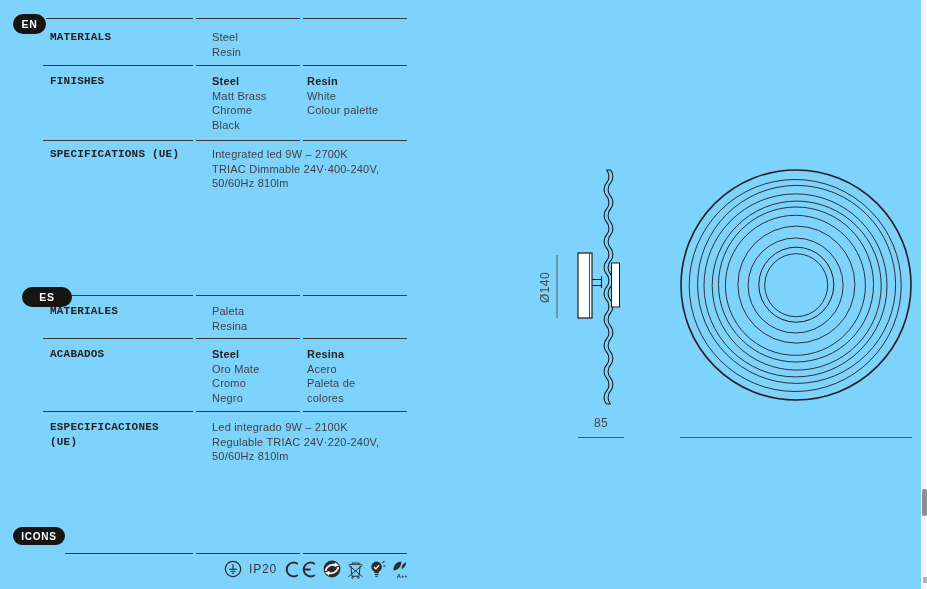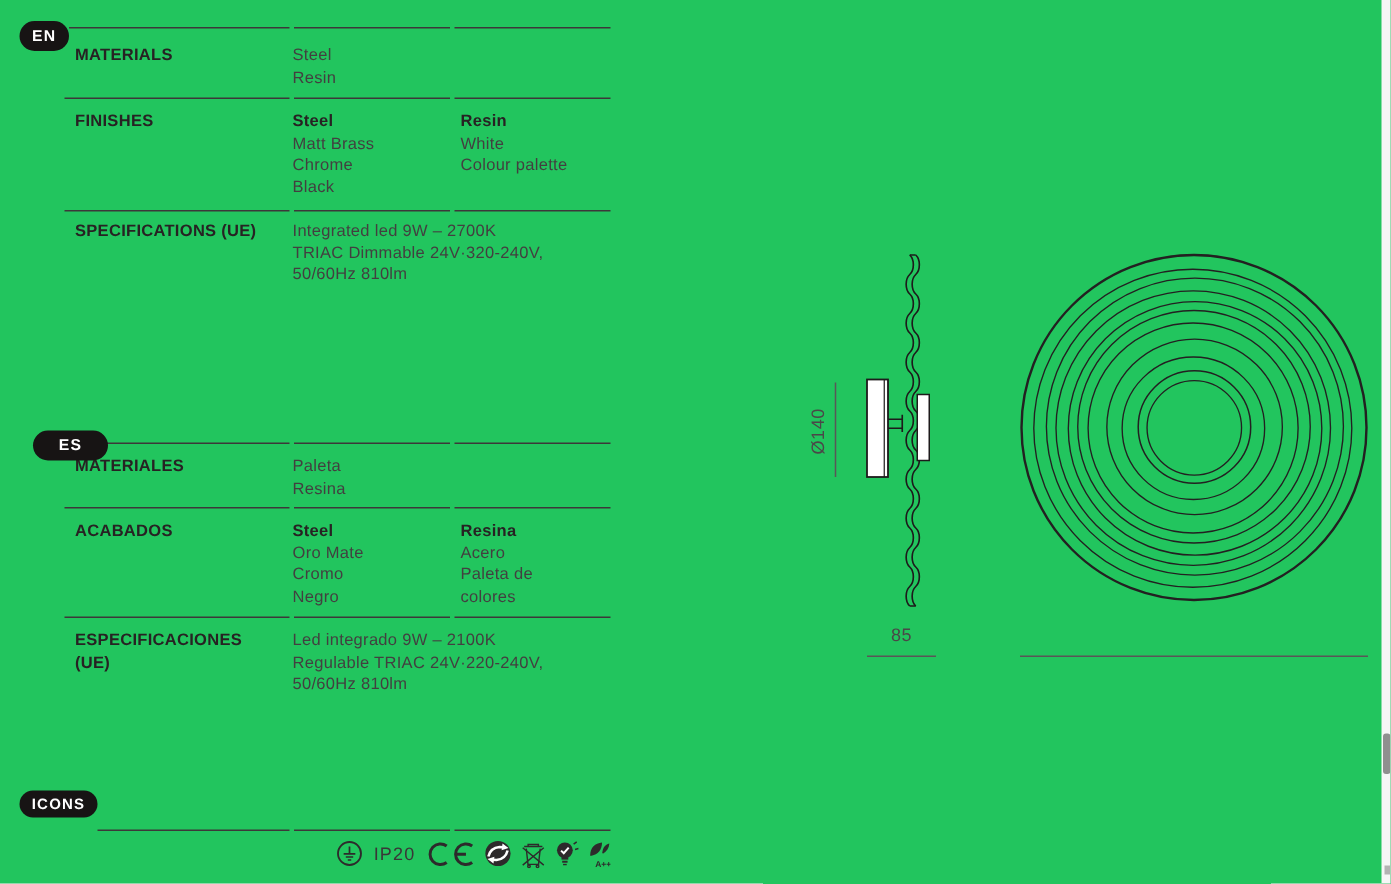--- a/index.html
+++ b/index.html
@@ -1,26 +1,26 @@
 <!DOCTYPE html>
 <html><head>
 <meta charset="utf-8">
 <style>
   html,body{margin:0;padding:0;background:#e9e9e9;}
   body{font-family:"Liberation Sans",sans-serif;}
-  .page{position:relative;width:927px;height:589px;background:#22c55e;overflow:hidden;margin:0 auto;}
+  .page{position:relative;width:927px;height:589px;background:#7dd3fc;overflow:hidden;margin:0 auto;}
   .pill{position:absolute;background:#171414;color:#fff;border-radius:10px;
         display:flex;align-items:center;justify-content:center;
         font-weight:700;font-size:10.5px;letter-spacing:.8px;z-index:3;}
   .rule{position:absolute;height:1.3px;background:#3c3839;z-index:1;}
   .row{position:absolute;left:0;width:420px;}
   .col{position:absolute;top:0;}
-  .c1{left:50px;width:142px;}
+  .c1{left:50px;width:142px;font-family:Liberation Mono, monospace;}
   .c1.narrow{width:126px;}
-  .c2{left:195px;width:100px;}
+  .c2{left:212px;width:100px;}
   .c2.wide{width:206px;}
   .c3{left:307px;width:100px;}
   .lbl{font-weight:700;color:#272223;font-size:11px;letter-spacing:.2px;line-height:14.5px;}
   .val{color:#433f40;font-size:11px;line-height:14.6px;letter-spacing:.2px;}
   .val span{display:block;}
   .colhead{display:block;font-weight:700;color:#272223;}
   .dimtext{position:absolute;color:#4b4748;font-size:12px;letter-spacing:.4px;text-align:center;}
   .dimline{position:absolute;height:1px;background:#5a5657;}
   .icon-row{position:absolute;left:230px;top:557px;width:177px;height:24px;
             display:flex;align-items:center;justify-content:flex-end;gap:5px;}
@@ -70,21 +70,21 @@
   </div>
 
   <div class="rule" style="left:43px;top:139.5px;width:150px;"></div>
   <div class="rule" style="left:196px;top:139.5px;width:104px;"></div>
   <div class="rule" style="left:303px;top:139.5px;width:104px;"></div>
 
   <div class="row" style="top:147px;">
     <div class="col c1 lbl">SPECIFICATIONS (UE)</div>
     <div class="col c2 wide val">
       <span>Integrated led 9W – 2700K</span>
-      <span>TRIAC Dimmable 24V·320-240V,</span>
+      <span>TRIAC Dimmable 24V·400-240V,</span>
       <span>50/60Hz 810lm</span>
     </div>
   </div>
 
   <div class="pill" style="left:22px;top:287px;width:50px;height:20px;">
     <span>ES</span>
   </div>
   <div class="rule" style="left:46px;top:294.5px;width:147px;"></div>
   <div class="rule" style="left:196px;top:294.5px;width:104px;"></div>
   <div class="rule" style="left:303px;top:294.5px;width:104px;"></div>

